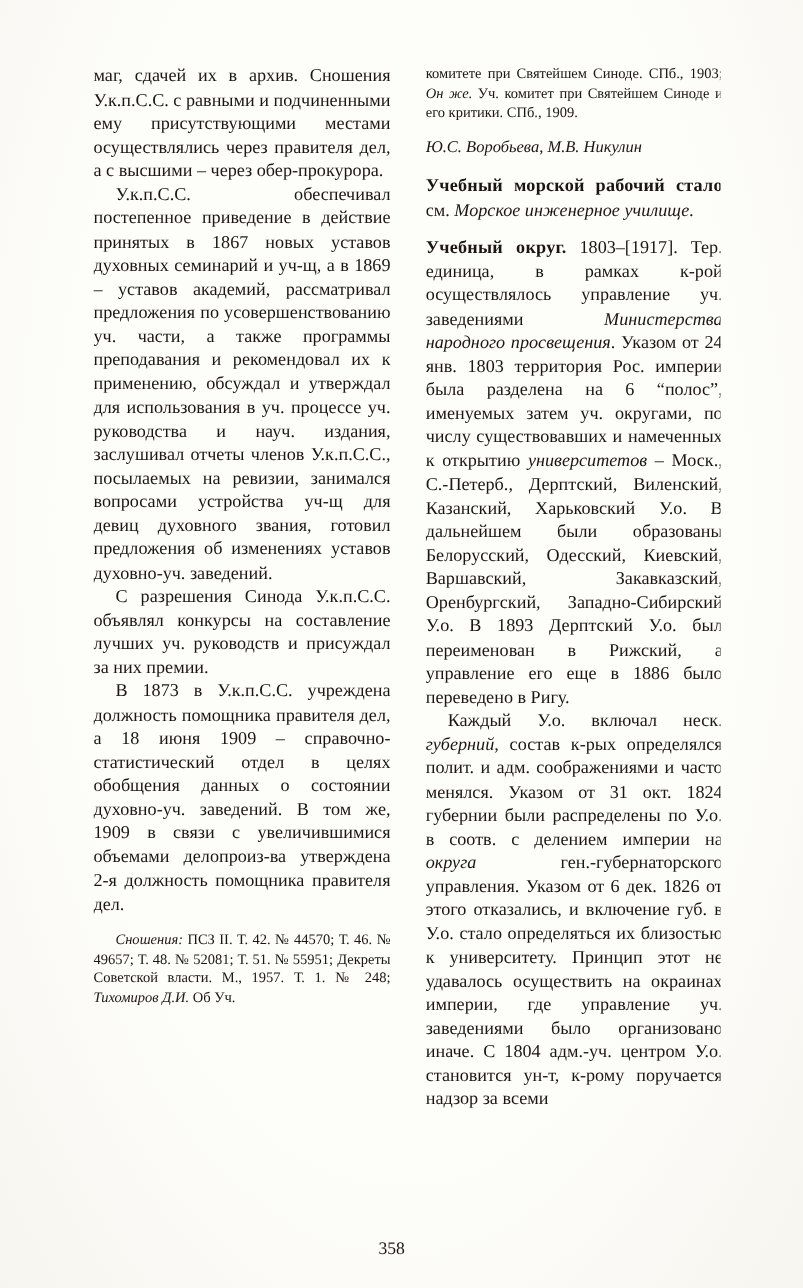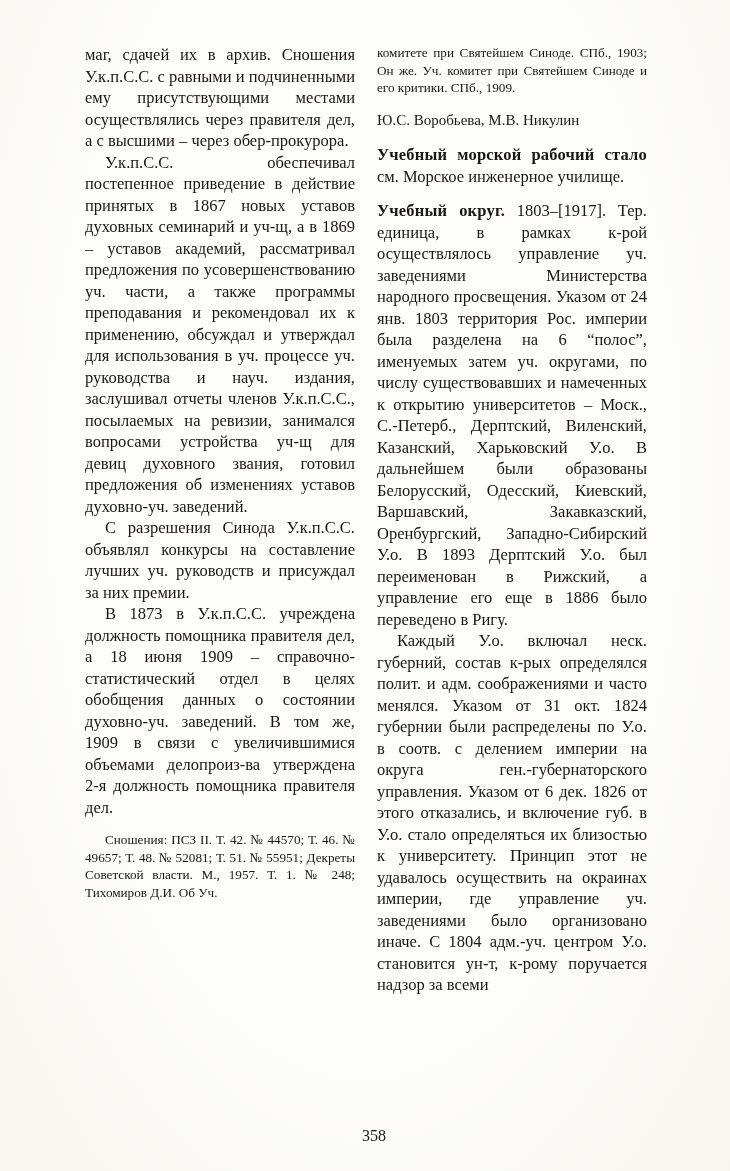--- a/index.html
+++ b/index.html
@@ -13,46 +13,47 @@
     height: 1171px;
     background: #fcfbf7;
     background-image: radial-gradient(ellipse at 50% 40%, #fdfdfa 60%, #f7f5ef 100%);
     position: relative;
     padding: 44px 75px 0 85px;
     color: #1b1611;
     overflow: hidden;
   }
   .columns {
     display: flex;
-    gap: 22px;
+    gap: 32px;
     height: 1058px;
     overflow: hidden;
+    margin-top: 14px;
   }
   .column {
     flex: 0 0 270px;
     width: 270px;
     overflow: hidden;
   }
   .para {
     font-size: 16.5px;
     line-height: 21.5px;
     text-align: justify;
     -webkit-hyphens: auto;
     hyphens: auto;
   }
   .para.indent { text-indent: 20px; }
   .para.small { font-size: 13.2px; line-height: 17.6px; }
   .para.right { text-align: left; font-size: 15px; -webkit-hyphens: none; hyphens: none; }
   .para.gap { margin-top: 13px; }
   .seg-n { font-style: normal; }
-  .seg-i { }
+  .seg-i { font-style: italic; }
   .seg-b { font-weight: bold; letter-spacing: 0.2px; }
   .page-number {
     position: absolute;
-    left: 89px;
+    left: 71px;
     width: 570px;
     bottom: 26px;
     text-align: center;
     font-size: 16px;
     color: #1b1611;
   }
 </style>
 </head>
 <body>
 

